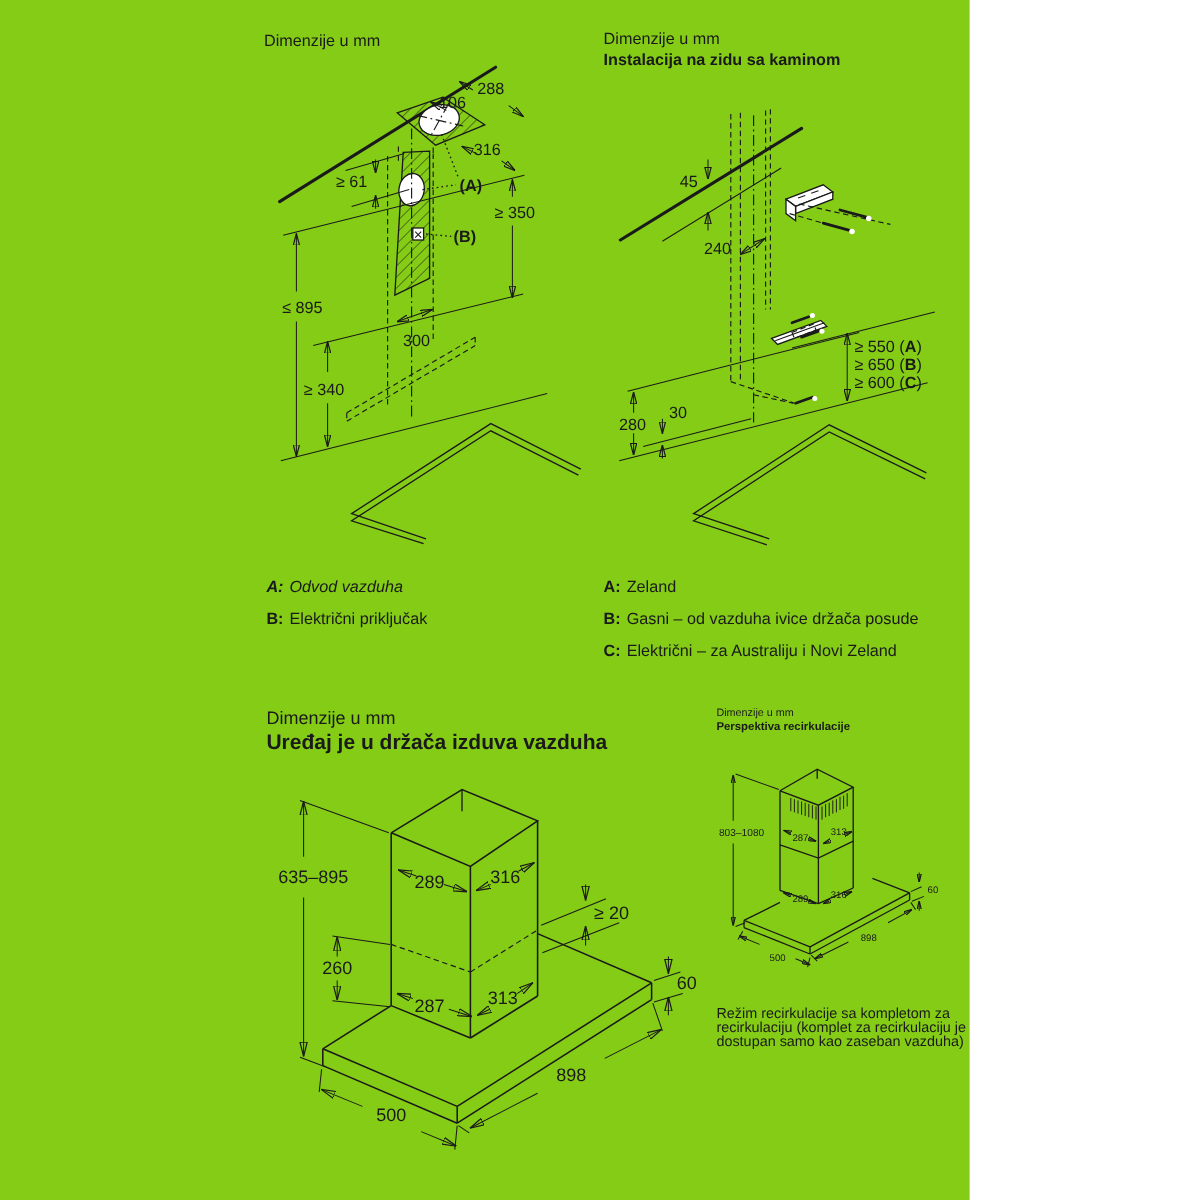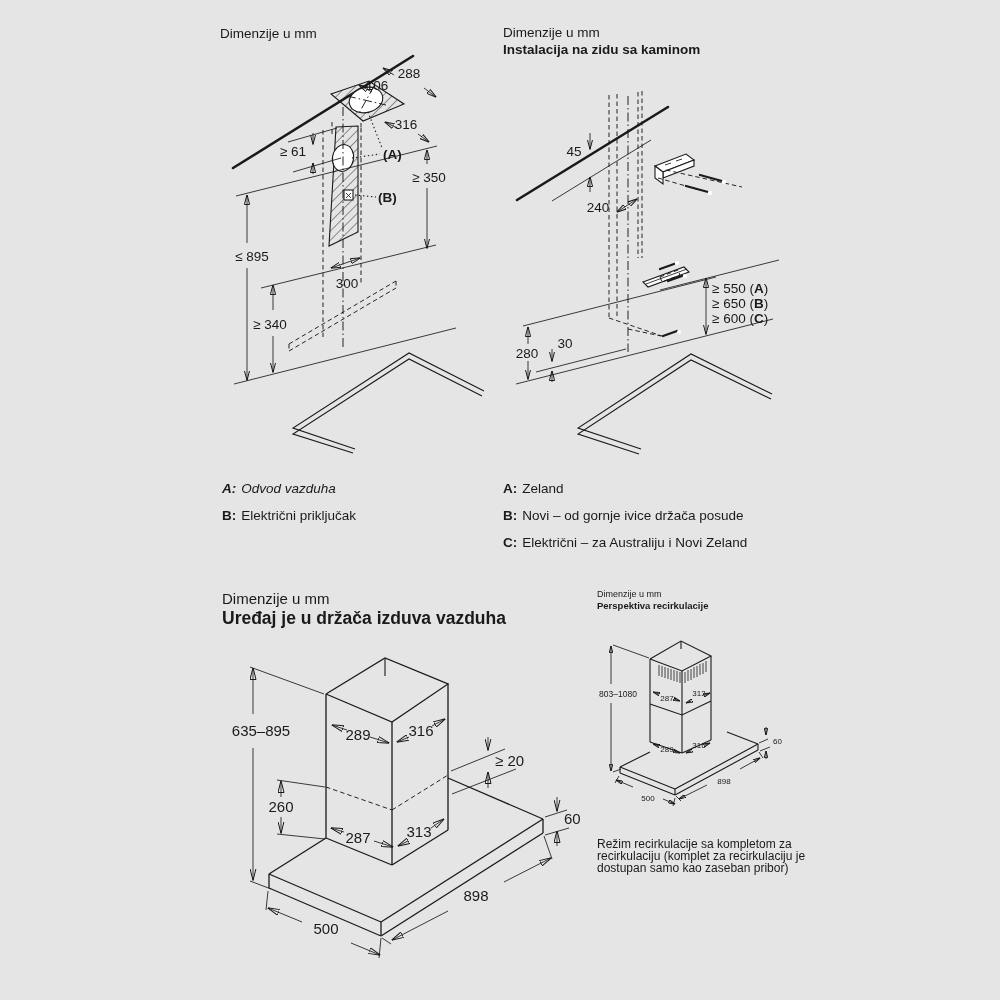--- a/index.html
+++ b/index.html
@@ -1,16 +1,16 @@
 <!DOCTYPE html>
 <html><head>
 <meta charset="utf-8">
 <style>
   html,body{margin:0;padding:0;background:#fff;}
-  #page{position:relative;width:1000px;height:1000px;background:#e5e5e5;overflow:hidden;
+  #page{position:relative;width:808px;height:1000px;background:#84cc16;overflow:hidden;
         font-family:"Liberation Sans",sans-serif;color:#1a1a1a;}
   .abs{position:absolute;}
   .t13{font-size:13.5px;line-height:16.5px;}
   .t15{font-size:15px;line-height:18px;}
   .t17b{font-size:17.5px;font-weight:bold;line-height:21px;}
   .t9{font-size:9px;line-height:11px;}
   .t95b{font-size:9.5px;font-weight:bold;line-height:11px;}
   .note{font-size:12px;line-height:11.8px;}
   .b{font-weight:bold;}
   .legend-row{position:absolute;font-size:13.5px;}
@@ -241,21 +241,21 @@
   <div class="legend-row" style="left:222px;top:481px;font-style:italic;">
     <span class="k">A:</span><span>Odvod vazduha</span>
   </div>
   <div class="legend-row" style="left:222px;top:508px;">
     <span class="k">B:</span><span>Električni priključak</span>
   </div>
   <div class="legend-row" style="left:503px;top:481px;">
     <span class="k">A:</span><span>Zeland</span>
   </div>
   <div class="legend-row" style="left:503px;top:508px;">
-    <span class="k">B:</span><span>Novi – od gornje ivice držača posude</span>
+    <span class="k">B:</span><span>Gasni – od vazduha ivice držača posude</span>
   </div>
   <div class="legend-row" style="left:503px;top:535px;text-align:center;">
     <span class="k">C:</span><span>Električni – za Australiju i Novi Zeland</span>
   </div>
 
   <div class="abs" style="left:222px;top:590px;">
     <div class="t15">Dimenzije u mm</div>
     <div class="t17b">Uređaj je u držača izduva vazduha</div>
   </div>
 
@@ -464,16 +464,16 @@
       <line class="t" x1="675" y1="798" x2="673" y2="806"></line>
       <line class="t" x1="616" y1="780" x2="633" y2="787" marker-start="url(#aBR)"></line>
       <line class="t" x1="663" y1="799" x2="675" y2="804" marker-end="url(#aBR)"></line>
       <text class="s8 mid" x="648" y="801">500</text>
     </g>
   </svg>
 
   <div class="abs note" style="left:597px;top:839px;width:220px;">
     <div>Režim recirkulacije sa kompletom za</div>
     <div>recirkulaciju (komplet za recirkulaciju je</div>
-    <div>dostupan samo kao zaseban pribor)</div>
+    <div>dostupan samo kao zaseban vazduha)</div>
   </div>
 
 </div>
 
 </body></html>

